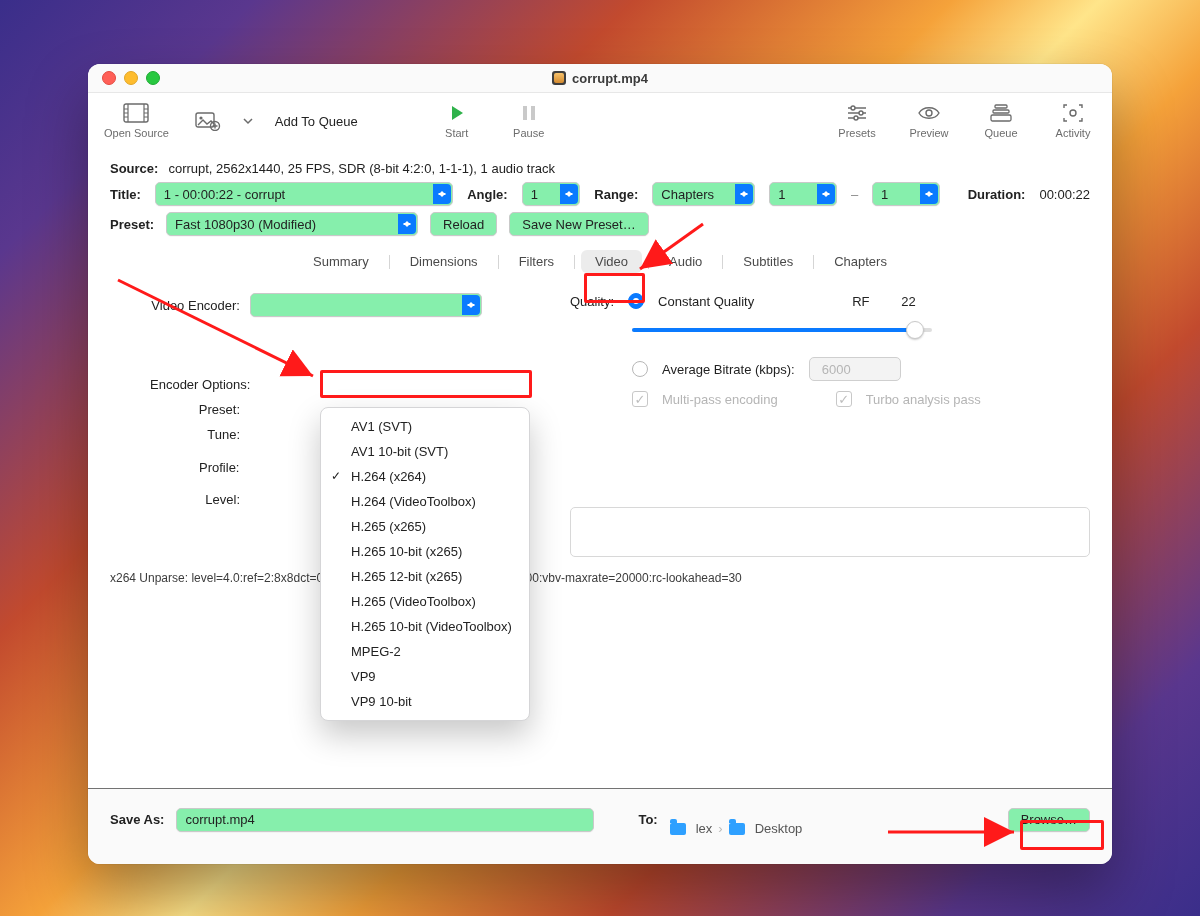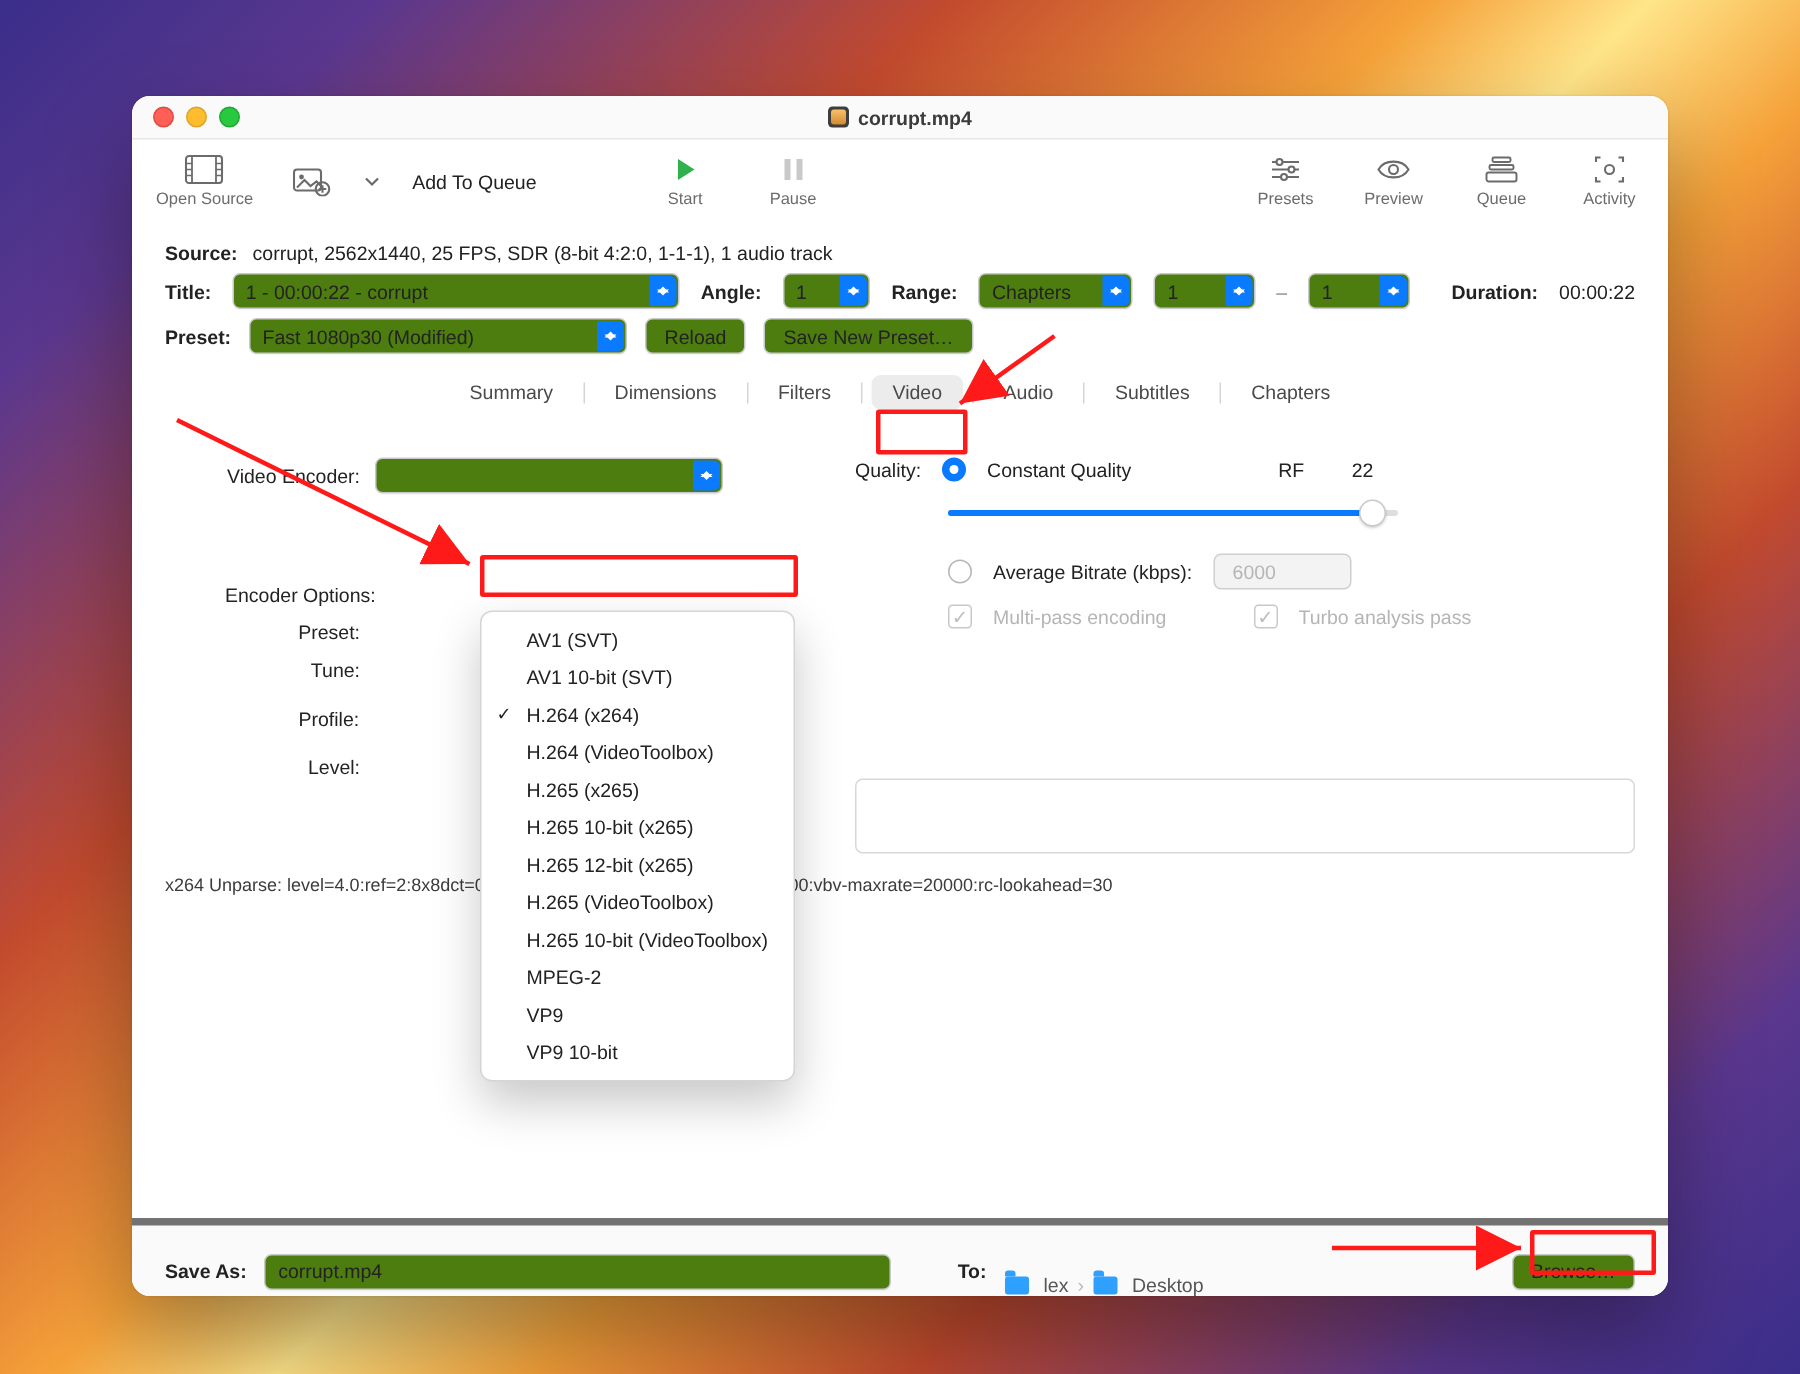--- a/index.html
+++ b/index.html
@@ -42,30 +42,30 @@
   .toolbar .split{display:flex; align-items:center;}
   .toolbar .split .caret{margin-left:4px;width:16px;text-align:center;}
   .toolbar .addq{display:flex;align-items:center;gap:4px;}
   .toolbar .spacer{flex:1;}
   .toolbar .right{display:flex;gap:26px;}
   .ico svg{display:block;}
   
   .content{flex:1; padding:10px 22px 0; overflow:hidden; position:relative;}
   .row{display:flex; align-items:center; gap:10px; margin:6px 0;}
   .lbl-b{font-weight:600;}
-  .select, .btn, .txt{border:1px solid #c9c9c9; border-radius:5px; background:#4d7c0f; height:22px; display:inline-flex; align-items:center; padding:0 8px; box-shadow:0 1px 0 rgba(0,0,0,.03);}
+  .select, .btn, .txt{border:1px solid #c9c9c9; border-radius:5px; background:#86efac; height:22px; display:inline-flex; align-items:center; padding:0 8px; box-shadow:0 1px 0 rgba(0,0,0,.03);}
   .select{position:relative;padding-right:22px;}
   .select .end{position:absolute;right:1px;top:1px;bottom:1px;width:18px;border-radius:0 4px 4px 0;background:#0a7aff;display:flex;align-items:center;justify-content:center;}
   .select .end:before,.select .end:after{content:"";position:absolute;left:5px;border:4px solid transparent;}
   .select .end:before{top:3px;border-bottom-color:#fff;}
   .select .end:after{bottom:3px;border-top-color:#fff;}
   .btn{padding:0 12px;}
   .txt{padding:0 8px;}
   
-  .tabs{display:flex;gap:0;margin:14px 0 22px;justify-content:center;}
+  .tabs{display:flex;gap:0;margin:14px 0 10px;justify-content:center;}
   .tab{padding:4px 14px;border-radius:6px;color:#4a4a4a;}
   .tab.active{background:#ececec;}
   .tabwrap .tab{margin:0 2px;}
   
   
   .panel{display:flex; gap:30px;}
   .col{flex:1;}
   .field{display:flex; align-items:center; gap:10px; margin:10px 0;}
   .field .flabel{width:130px;text-align:right;}
   .radio{width:14px;height:14px;border-radius:50%;border:1px solid #b7b7b7;display:inline-flex;align-items:center;justify-content:center;background:#fff;}
@@ -74,21 +74,21 @@
   .check{width:14px;height:14px;border-radius:3px;border:1px solid #c8c8c8;display:inline-flex;align-items:center;justify-content:center;background:#fff;color:#bdbdbd;}
   .slider{position:relative;width:300px;height:20px;}
   .slider .track{position:absolute;left:0;right:0;top:9px;height:4px;background:#dedede;border-radius:2px;}
   .slider .fill{position:absolute;left:0;top:9px;height:4px;background:#0a7aff;border-radius:2px;}
   .slider .knob{position:absolute;top:2px;width:16px;height:16px;border-radius:50%;background:#fff;border:1px solid #c9c9c9;box-shadow:0 1px 2px rgba(0,0,0,.2);}  
   .input{border:1px solid #cfcfcf;border-radius:5px;height:22px;padding:0 8px;background:#fff;display:inline-flex;align-items:center;min-width:60px;}
   .input.dis{background:#f3f3f3;color:#b5b5b5;padding-left:12px;}
   .addopt{border:1px solid #d8d8d8;border-radius:5px;height:48px;background:#fff;}
   .unparse{margin-top:14px;color:#3c3c3c;font-size:12px;}
   
-  .bottombar{border-top:5px solid #737373;padding:14px 22px 0;background:#fafafa;display:flex;align-items:center;gap:12px;}
+  .bottombar{border-top:1px solid #737373;padding:14px 22px 28px;background:#fafafa;display:flex;align-items:center;gap:12px;}
   .folder{width:16px;height:12px;border-radius:2px;background:#2ea0ff;display:inline-block;position:relative;margin-right:4px;}
   .folder:before{content:"";position:absolute;top:-4px;left:0;width:7px;height:4px;border-radius:2px 2px 0 0;background:#2ea0ff;}
   .crumbs{display:flex;align-items:center;gap:6px;color:#555;margin-top:18px;}
   .crumbs .sep{color:#bbb;}
   
   .dropdown{
     position:absolute; left:232px; top:262px; width:208px;
     background:#fff; border:1px solid #d5d5d7; border-radius:8px; box-shadow:0 14px 32px rgba(0,0,0,.22);
     padding:6px 0; z-index:50;
   }

